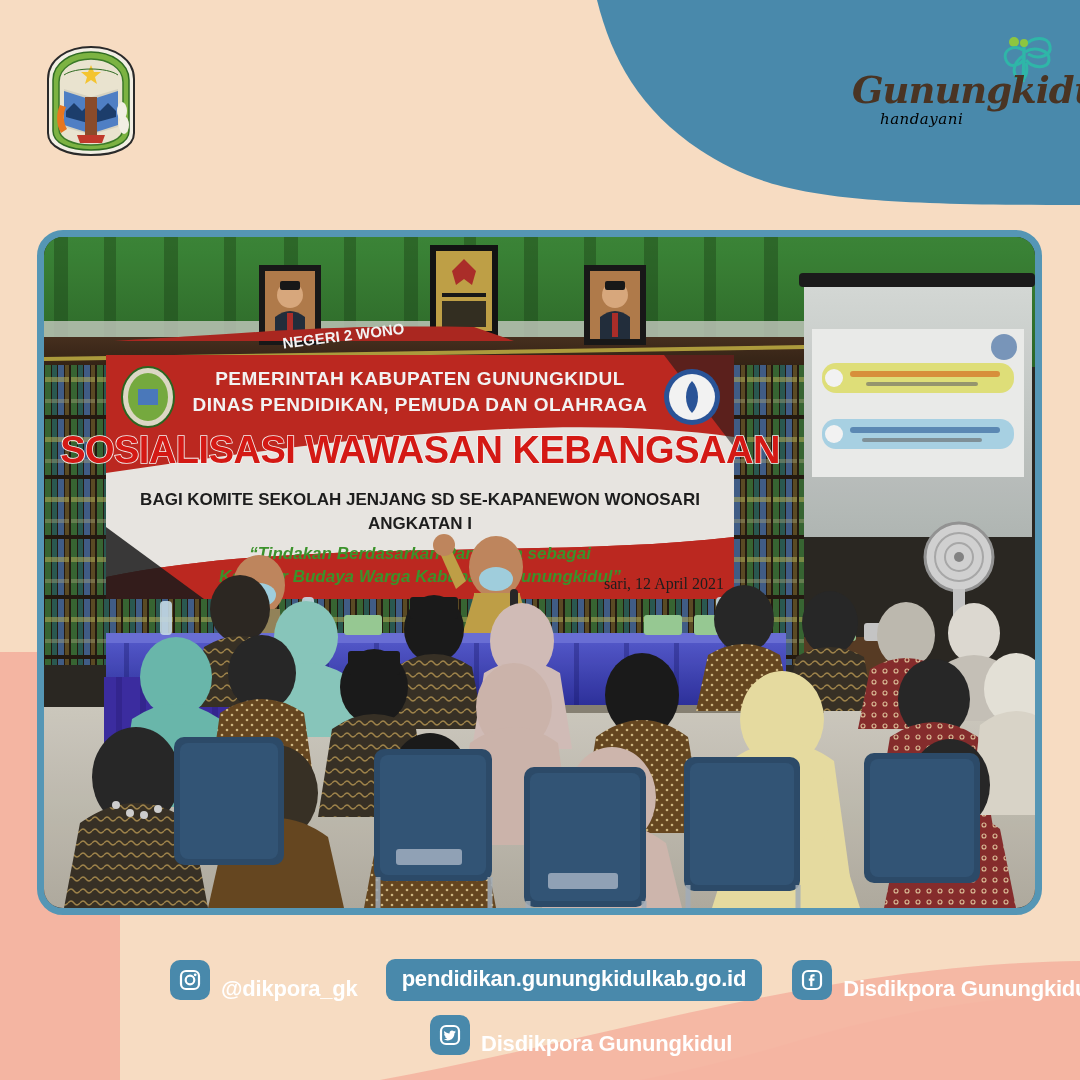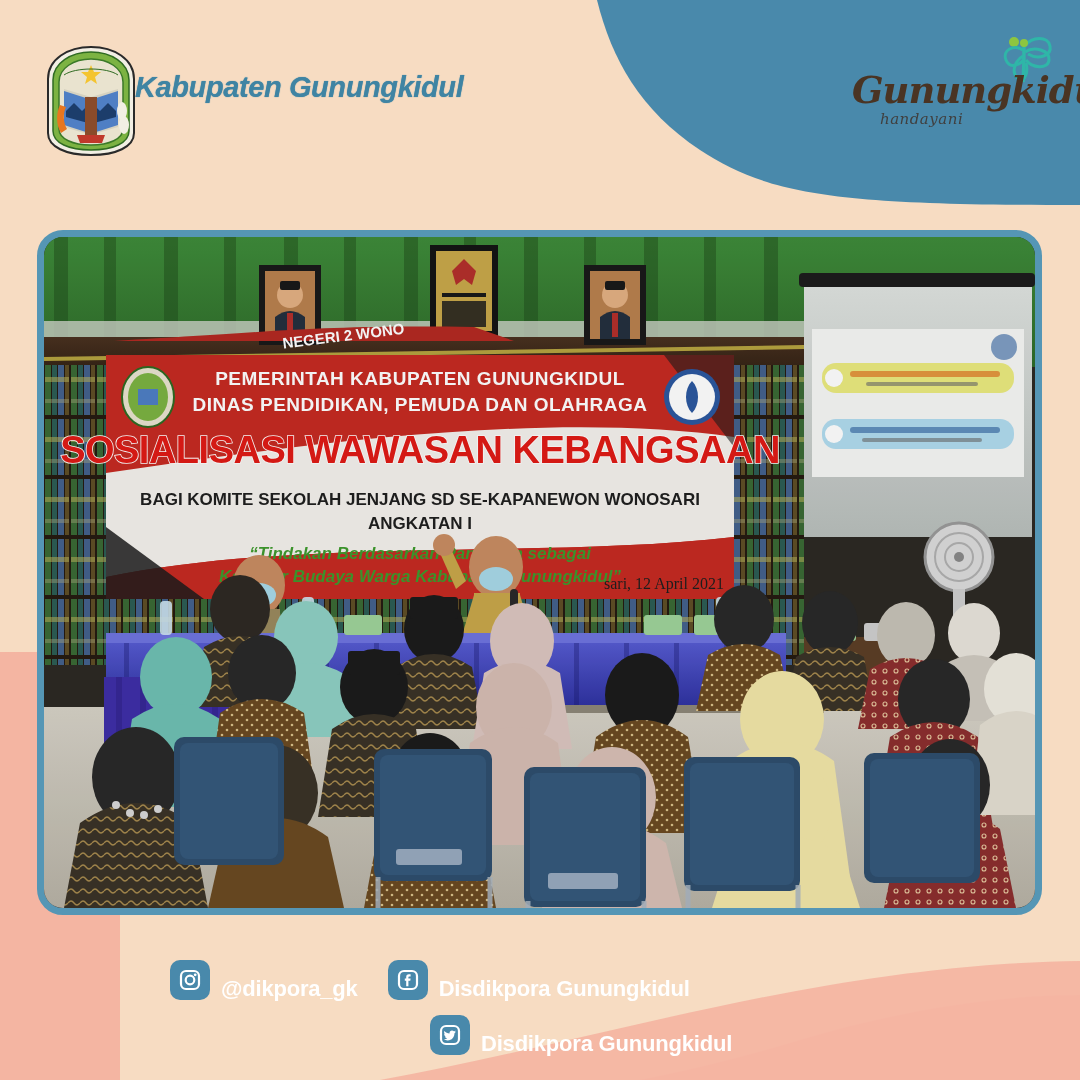--- a/index.html
+++ b/index.html
@@ -28,21 +28,21 @@
   .gk-logo{position:absolute;right:18px;top:30px;width:210px;height:110px;}
   .gk-word{
     position:absolute;left:0;top:38px;width:180px;
     font-family:"DejaVu Serif", serif;
     font-style:italic;font-weight:bold;font-size:37px;
     color:#4a3423;letter-spacing:-1px;
   }
   .gk-sub{
     position:absolute;left:28px;top:80px;
     font-family:"DejaVu Serif", serif;font-style:italic;
-    font-size:15px;color:#404040;letter-spacing:0.5px;
+    font-size:15px;color:#000000;letter-spacing:0.5px;
   }
   .gk-mark{position:absolute;right:6px;top:0px;width:62px;height:62px;}
 
   
   .photo-card{
     position:absolute;left:37px;top:230px;width:1005px;height:685px;
     border:7px solid #5596b5;border-radius:26px;overflow:hidden;
     background:#2d2a24;box-sizing:border-box;
   }
   .photo-inner{position:absolute;inset:0;overflow:hidden;}
@@ -109,21 +109,20 @@
       <path d="M74,66 L66,58 L58,66 L52,60 L52,78 L74,72 Z" fill="#1c3d6b"></path>
       <rect x="43" y="52" width="12" height="40" fill="#8a4b2a"></rect>
       <path d="M35,90 L63,90 L60,98 L38,98 Z" fill="#c0392b"></path>
       <path d="M18,60 C14,68 14,80 19,88 L25,84 C21,77 21,68 24,62 Z" fill="#e8761f"></path>
       <ellipse cx="80" cy="66" rx="5" ry="9" fill="#f2efe4"></ellipse>
       <ellipse cx="82" cy="80" rx="5" ry="9" fill="#f2efe4"></ellipse>
       <path d="M22,30 C33,22 65,22 76,30" fill="none" stroke="#2f6b22" stroke-width="1"></path>
     </svg>
 
     <div class="org-title">
-      <span class="l2">Kabupaten Gunungkidul</span>
     </div>
 
     <div class="gk-logo">
       <svg class="gk-mark" viewBox="0 0 62 62">
         <circle cx="20" cy="12" r="5" fill="#8dc63f"></circle>
         <path d="M31,16 C38,6 54,6 56,16 C58,26 44,30 34,24" fill="none" stroke="#2fb6a8" stroke-width="3"></path>
         <path d="M31,22 C40,16 56,20 55,30 C54,40 38,38 32,30" fill="none" stroke="#2fb6a8" stroke-width="3"></path>
         <path d="M29,20 C20,14 8,20 12,30 C16,40 28,34 30,28" fill="none" stroke="#2fb6a8" stroke-width="3"></path>
         <path d="M29,26 C22,30 16,42 24,48 C32,54 34,40 32,33" fill="none" stroke="#2fb6a8" stroke-width="3"></path>
         <path d="M30,14 C30,26 30,40 29,52" fill="none" stroke="#2fb6a8" stroke-width="3.5"></path>
@@ -446,20 +445,21 @@
     <div class="f-row f-row1">
       <span class="sicon">
         <svg width="24" height="24" viewBox="0 0 24 24">
           <rect x="3" y="3" width="18" height="18" rx="5" fill="none" stroke="#fff" stroke-width="2.2"></rect>
           <circle cx="12" cy="12" r="4.3" fill="none" stroke="#fff" stroke-width="2.2"></circle>
           <circle cx="17.2" cy="6.8" r="1.4" fill="#fff"></circle>
         </svg>
       </span>
       <span class="f-text">@dikpora_gk</span>
 
+      <span class="f-pill">pendidikan.gunungkidulkab.go.id</span>
 
       <span class="gap"></span>
 
       <span class="sicon">
         <svg width="24" height="24" viewBox="0 0 24 24">
           <rect x="3" y="3" width="18" height="18" rx="5" fill="none" stroke="#fff" stroke-width="2.2"></rect>
           <path d="M14.6,8.4 L13.2,8.4 C12.6,8.4 12.4,8.7 12.4,9.3 L12.4,10.6 L14.6,10.6 L14.3,12.8 L12.4,12.8 L12.4,18.2 L10.2,18.2 L10.2,12.8 L8.8,12.8 L8.8,10.6 L10.2,10.6 L10.2,9.0 C10.2,7.4 11.1,6.3 12.9,6.3 L14.6,6.3 Z" fill="#fff"></path>
         </svg>
       </span>
       <span class="f-text">Disdikpora Gunungkidul</span>

